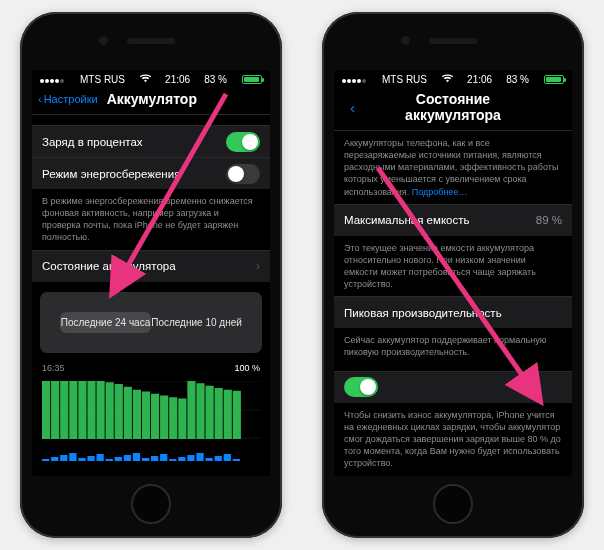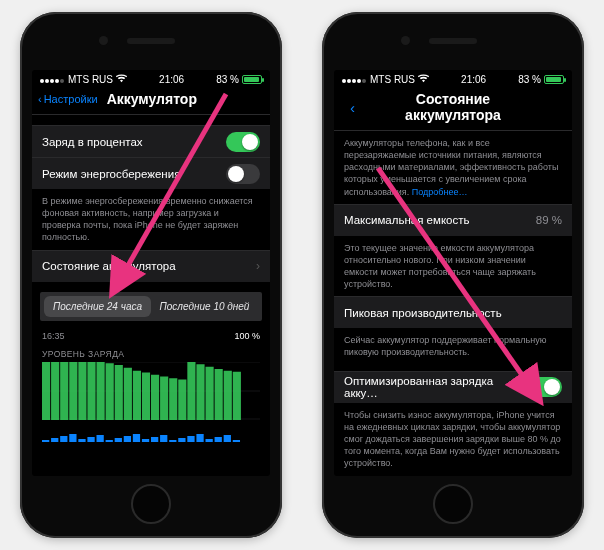--- a/index.html
+++ b/index.html
@@ -28,21 +28,21 @@
   .screen {
     background: #000; width: 100%; height: 100%;
     border-radius: 3px; overflow: hidden; color: #fff;
     display: flex; flex-direction: column; position: relative;
     font-size: 10.5px;
   }
   .statusbar {
     display:flex; justify-content:space-between; align-items:center;
     padding: 4px 8px 2px; font-size:10px; color:#fff;
   }
-  .sb-left, .sb-right { display:flex; align-items:center; gap:3px; }
+  .sb-left, .sb-right { display:flex; align-items:center; gap:15px; }
   .sig-dots span { display:inline-block; width:4px; height:4px; border-radius:50%; background:#fff; margin-right:1px; }
   .sig-dots span.off { background:#555; }
   .batt-pill { display:inline-block; width:20px; height:9px; border:1px solid #34c759; border-radius:2px; position:relative; }
   .batt-pill i { position:absolute; left:1px; top:1px; bottom:1px; width:83%; background:#34c759; border-radius:1px; }
   .batt-pill::after { content:""; position:absolute; right:-3px; top:2px; width:2px; height:4px; background:#34c759; border-radius:1px; }
 
   .navbar {
     display:flex; align-items:center; padding:4px 6px 7px; gap:4px;
     border-bottom:0.5px solid #2a2a2c;
   }
@@ -65,21 +65,21 @@
   .row .label { font-size:11.5px; color:#fff; }
   .row .value { font-size:11.5px; color:#8e8e93;margin-left:32px; }
   .chevron { color:#555; font-size:12px; }
 
   .toggle { width:34px; height:20px; border-radius:10px; position:relative; }
   .toggle .knob { position:absolute; top:2px; width:16px; height:16px; border-radius:50%; background:#fff; box-shadow:0 1px 2px rgba(0,0,0,.4); }
   .toggle.on  { background:#34c759; } .toggle.on  .knob { right:2px; }
   .toggle.off { background:#3a3a3c; } .toggle.off .knob { left:2px; }
 
   .seg {
-    display:flex; margin:10px 8px 6px; background:#2c2c2e; border-radius:2px; padding:4px;font-style:italic;
+    display:flex; margin:10px 8px 6px; background:#2c2c2e; border-radius:7px; padding:20px;
   }
   .seg div { flex:1; text-align:center; font-size:10px; padding:5px 0; color:#e5e5e7; border-radius:6px; }
   .seg .sel { background:#48484a; }
 
   .chart-block { padding:4px 10px 0; }
   .chart-title { font-size:10.5px; margin-bottom:2px; }
   .chart-sub { display:flex; justify-content:space-between; color:#8e8e93; font-size:9px; margin-bottom:8px; }
   .section-label { color:#8e8e93; font-size:8.5px; letter-spacing:.4px; margin:6px 0 3px; }
 
   .arrow-overlay { position:absolute; pointer-events:none; z-index:5; }
@@ -148,21 +148,20 @@
       <div class="seg">
         <div class="sel">Последние 24 часа</div>
         <div>Последние 10 дней</div>
       </div>
 
       <div class="chart-block">
         <div class="chart-sub">
           <span>16:35</span>
           <span style="color:#fff">100 %</span>
         </div>
-        <div class="section-label">УРОВЕНЬ ЗАРЯДА</div>
         <svg class="chart" viewBox="0 0 220 58" preserveAspectRatio="none">
           <line x1="0" y1="0" x2="220" y2="0" stroke="#2a2a2c" stroke-width="0.5"></line>
           <line x1="0" y1="29" x2="220" y2="29" stroke="#2a2a2c" stroke-width="0.5"></line>
           <line x1="0" y1="57" x2="220" y2="57" stroke="#2a2a2c" stroke-width="0.5"></line>
           <polygon id="area-poly" fill="#34c759" opacity="0.9" points="0,58 0,0 8.25,0 8.25,58 9.166666666666666,58 9.166666666666666,0 17.416666666666664,0 17.416666666666664,58 18.333333333333332,58 18.333333333333332,0 26.583333333333332,0 26.583333333333332,58 27.5,58 27.5,0 35.75,0 35.75,58 36.666666666666664,58 36.666666666666664,0 44.916666666666664,0 44.916666666666664,58 45.83333333333333,58 45.83333333333333,0 54.08333333333333,0 54.08333333333333,58 55,58 55,0 63.25,0 63.25,58 64.16666666666666,58 64.16666666666666,1.1600000000000037 72.41666666666666,1.1600000000000037 72.41666666666666,58 73.33333333333333,58 73.33333333333333,2.9000000000000057 81.58333333333333,2.9000000000000057 81.58333333333333,58 82.5,58 82.5,5.799999999999997 90.75,5.799999999999997 90.75,58 91.66666666666666,58 91.66666666666666,8.700000000000003 99.91666666666666,8.700000000000003 99.91666666666666,58 100.83333333333333,58 100.83333333333333,10.440000000000005 109.08333333333333,10.440000000000005 109.08333333333333,58 110,58 110,12.759999999999998 118.25,12.759999999999998 118.25,58 119.16666666666666,58 119.16666666666666,14.5 127.41666666666666,14.5 127.41666666666666,58 128.33333333333331,58 128.33333333333331,16.240000000000002 136.58333333333331,16.240000000000002 136.58333333333331,58 137.5,58 137.5,17.400000000000006 145.75,17.400000000000006 145.75,58 146.66666666666666,58 146.66666666666666,0 154.91666666666666,0 154.91666666666666,58 155.83333333333331,58 155.83333333333331,2.3200000000000003 164.08333333333331,2.3200000000000003 164.08333333333331,58 165,58 165,4.640000000000001 173.25,4.640000000000001 173.25,58 174.16666666666666,58 174.16666666666666,6.960000000000001 182.41666666666666,6.960000000000001 182.41666666666666,58 183.33333333333331,58 183.33333333333331,8.700000000000003 191.58333333333331,8.700000000000003 191.58333333333331,58 192.5,58 192.5,9.86 200.75,9.86 200.75,58 201.66666666666666,58 201.66666666666666,58 209.91666666666666,58 209.91666666666666,58 210.83333333333331,58 210.83333333333331,58 219.08333333333331,58 219.08333333333331,58"></polygon>
         </svg>
         <svg class="activity" viewBox="0 0 220 22" preserveAspectRatio="none">
           <g id="act-bars">
               <rect x="0" width="7.333333333333333" y="20" height="2" fill="#0a84ff"></rect>
               <rect x="9.166666666666666" width="7.333333333333333" y="18" height="4" fill="#0a84ff"></rect>
@@ -244,21 +243,20 @@
       </div>
       <div class="group-note">Это текущее значение емкости аккумулятора относительно нового. При низком значении емкости может потребоваться чаще заряжать устройство.</div>
 
       <div class="row">
         <span class="label">Пиковая производительность</span>
       </div>
       <div class="group-note">Сейчас аккумулятор поддерживает нормальную пиковую производительность.</div>
 
       <div style="height:6px"></div>
       <div class="row">
-        <span class="label">Оптимизированная зарядка акку…</span>
         <span class="toggle on">
             <span class="knob"></span>
           </span>
       </div>
       <div class="group-note">Чтобы снизить износ аккумулятора, iPhone учится на ежедневных циклах зарядки, чтобы аккумулятор смог дождаться завершения зарядки выше 80 % до того момента, когда Вам нужно будет использовать устройство.</div>
     </div>
 
     <svg class="arrow-overlay" style="left:36px; top:92px; width:180px; height:250px;" viewBox="0 0 180 250">
       <defs>
           <marker id="ah2" markerWidth="8" markerHeight="8" refX="6" refY="4" orient="auto">

